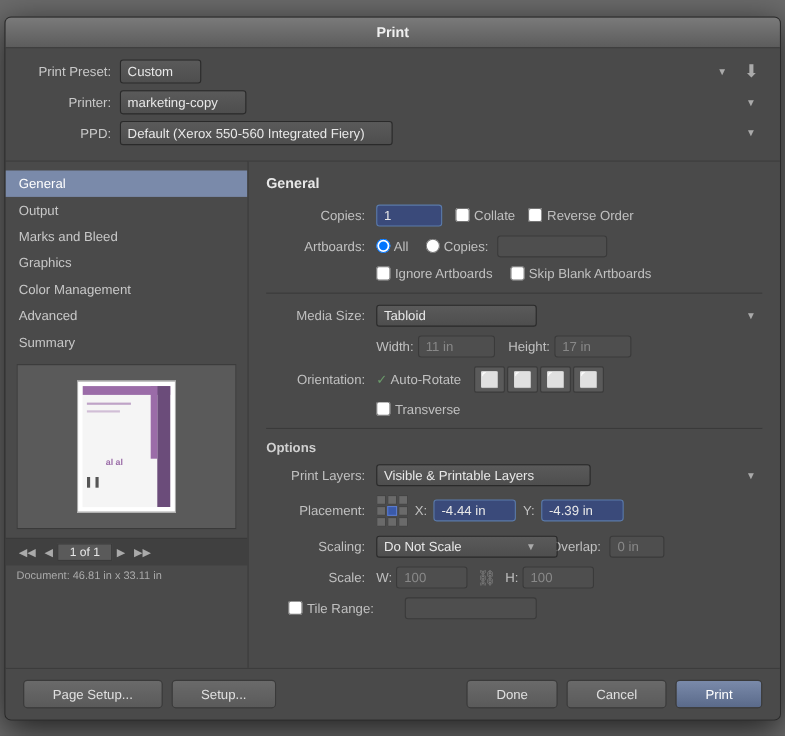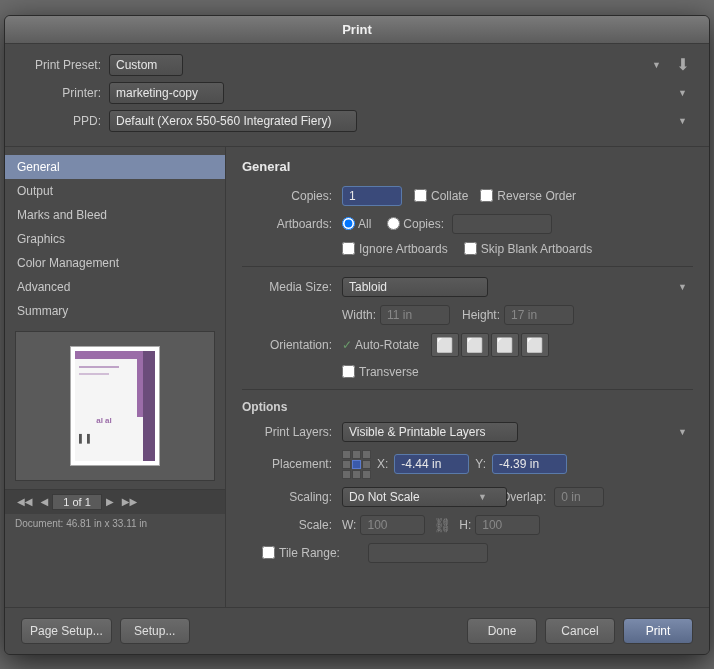--- a/index.html
+++ b/index.html
@@ -307,21 +307,21 @@
     }
     .bottom-bar-right {
       display: flex;
       gap: 8px;
     }
     .btn {
       background: linear-gradient(to bottom, #6a6a6a, #5a5a5a);
       border: 1px solid #3a3a3a;
       border-radius: 4px;
       color: #e0e0e0;
-      padding: 5px 8px;
+      padding: 5px 26px;
       font-size: 12px;
       cursor: pointer;
       min-width: 70px;
     }
     .btn-primary {
       background: linear-gradient(to bottom, #7a8aaa, #5a6a8a);
       color: white;
     }
     .range-input {
       background: #4e4e4e;
@@ -522,21 +522,21 @@
         </label>
       </div>
 
       <div class="divider"></div>
 
       <div class="section-header">Options</div>
 
       <div class="field-row">
         <span class="field-label">Print Layers:</span>
         <div class="select-wrapper" style="width:200px;">
-          <select class="scaling-select" style="width:176px;">
+          <select class="scaling-select" style="width:195px;">
             <option>Visible &amp; Printable Layers</option>
           </select>
         </div>
       </div>
 
       <div class="field-row">
         <span class="field-label">Placement:</span>
         <div style="display:flex; align-items:center; gap:6px;">
           <div style="display:grid; grid-template-columns: repeat(3, 9px); gap:1px;">
             <div style="width:9px;height:9px;background:#6a6a6a;border:1px solid #444;"></div>

